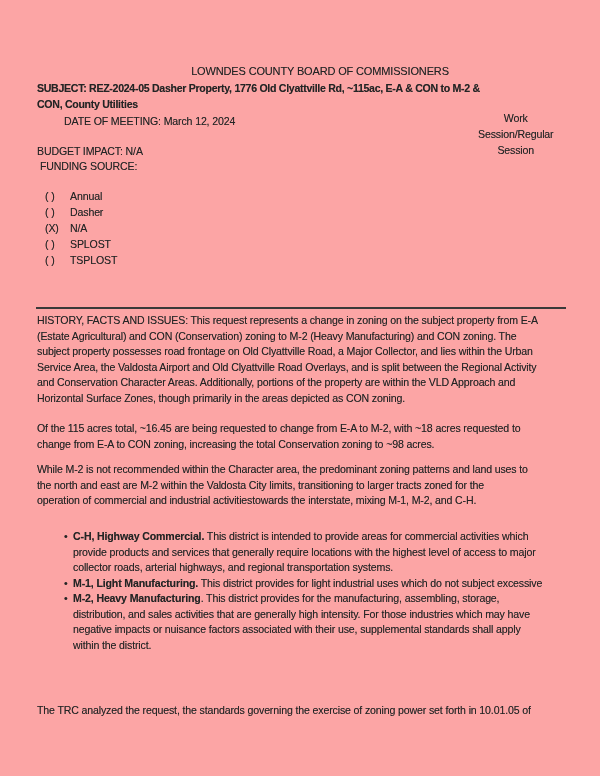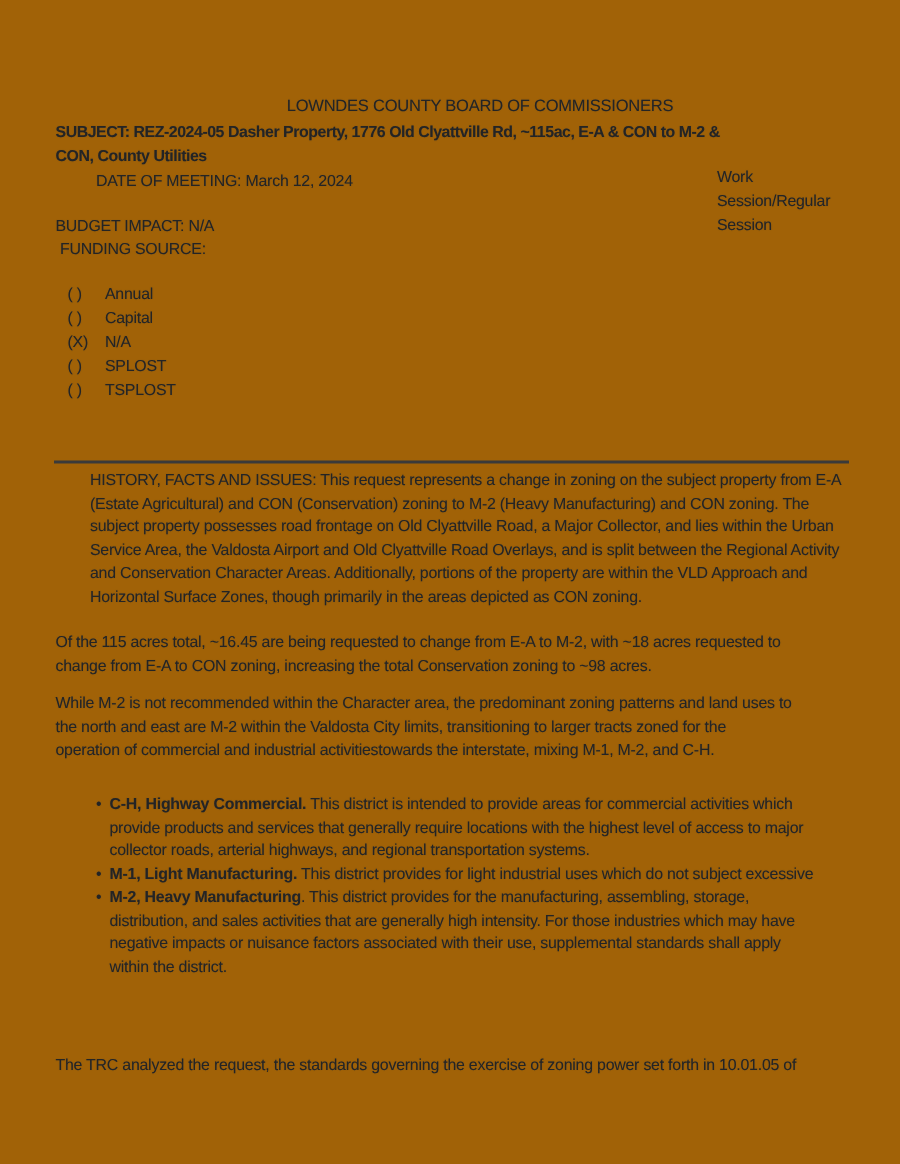--- a/index.html
+++ b/index.html
@@ -1,45 +1,45 @@
 <!DOCTYPE html>
 <html><head>
 <meta charset="utf-8">
 <style>
   html,body{margin:0;padding:0;background:#ffffff;}
   .page{
     position:relative;
     width:600px;height:776px;
-    background:#a16207;
+    background:#fca5a5;
     overflow:hidden;
     font-family:"Liberation Sans","DejaVu Sans",sans-serif;
     color:#242424;
     font-size:10.6px;
     line-height:15.5px;
     letter-spacing:-0.15px;
     text-shadow:0 0 0.6px rgba(70,70,70,0.55);
   }
   .abs{position:absolute;white-space:pre;}
   .doc-header{
     top:33px;left:40px;right:0;
     text-align:center;
     font-size:11px;
   }
   .subject{top:81px;left:37px;font-weight:bold;letter-spacing:-0.3px;}
   .date-line{top:114px;left:37px;padding-left:27px;}
-  .session-block{top:110px;left:478px;line-height:16px;}
+  .session-block{top:110px;left:478px;line-height:16px;text-align:center;}
   .budget-line{top:144px;left:37px;}
   .funding-label{top:159px;left:40px;}
   .funding-list{position:absolute;top:188px;left:45px;}
   .funding-row{display:flex;height:16px;line-height:16px;}
   .funding-mark{width:25px;white-space:pre;}
   .funding-name{white-space:pre;}
   .county-action{top:280px;left:37px;}
   .rule{position:absolute;top:307px;left:36px;width:530px;height:2px;background:#3a3a3a;}
-  .history-par{top:313px;left:37px;margin-left:23px;}
+  .history-par{top:313px;left:37px;}
   .acres-par{top:421px;left:37px;}
   .character-par{top:462px;left:37px;}
   .district-list{position:absolute;top:529px;left:64px;margin:0;padding:0;list-style:none;}
   .district-item{position:relative;padding-left:9px;}
   .bullet-dot{position:absolute;left:0;top:0;}
   .district-first{white-space:pre;}
   .district-label{font-weight:bold;}
   .district-rest{white-space:pre;}
   .trc-line{top:703px;left:37px;}
 </style>
@@ -65,21 +65,21 @@
 
   <div class="abs funding-label">FUNDING SOURCE:</div>
 
   <div class="funding-list">
     <div class="funding-row">
       <span class="funding-mark">( )</span>
       <span class="funding-name">Annual</span>
     </div>
     <div class="funding-row">
       <span class="funding-mark">( )</span>
-      <span class="funding-name">Capital</span>
+      <span class="funding-name">Dasher</span>
     </div>
     <div class="funding-row">
       <span class="funding-mark">(X)</span>
       <span class="funding-name">N/A</span>
     </div>
     <div class="funding-row">
       <span class="funding-mark">( )</span>
       <span class="funding-name">SPLOST</span>
     </div>
     <div class="funding-row">

